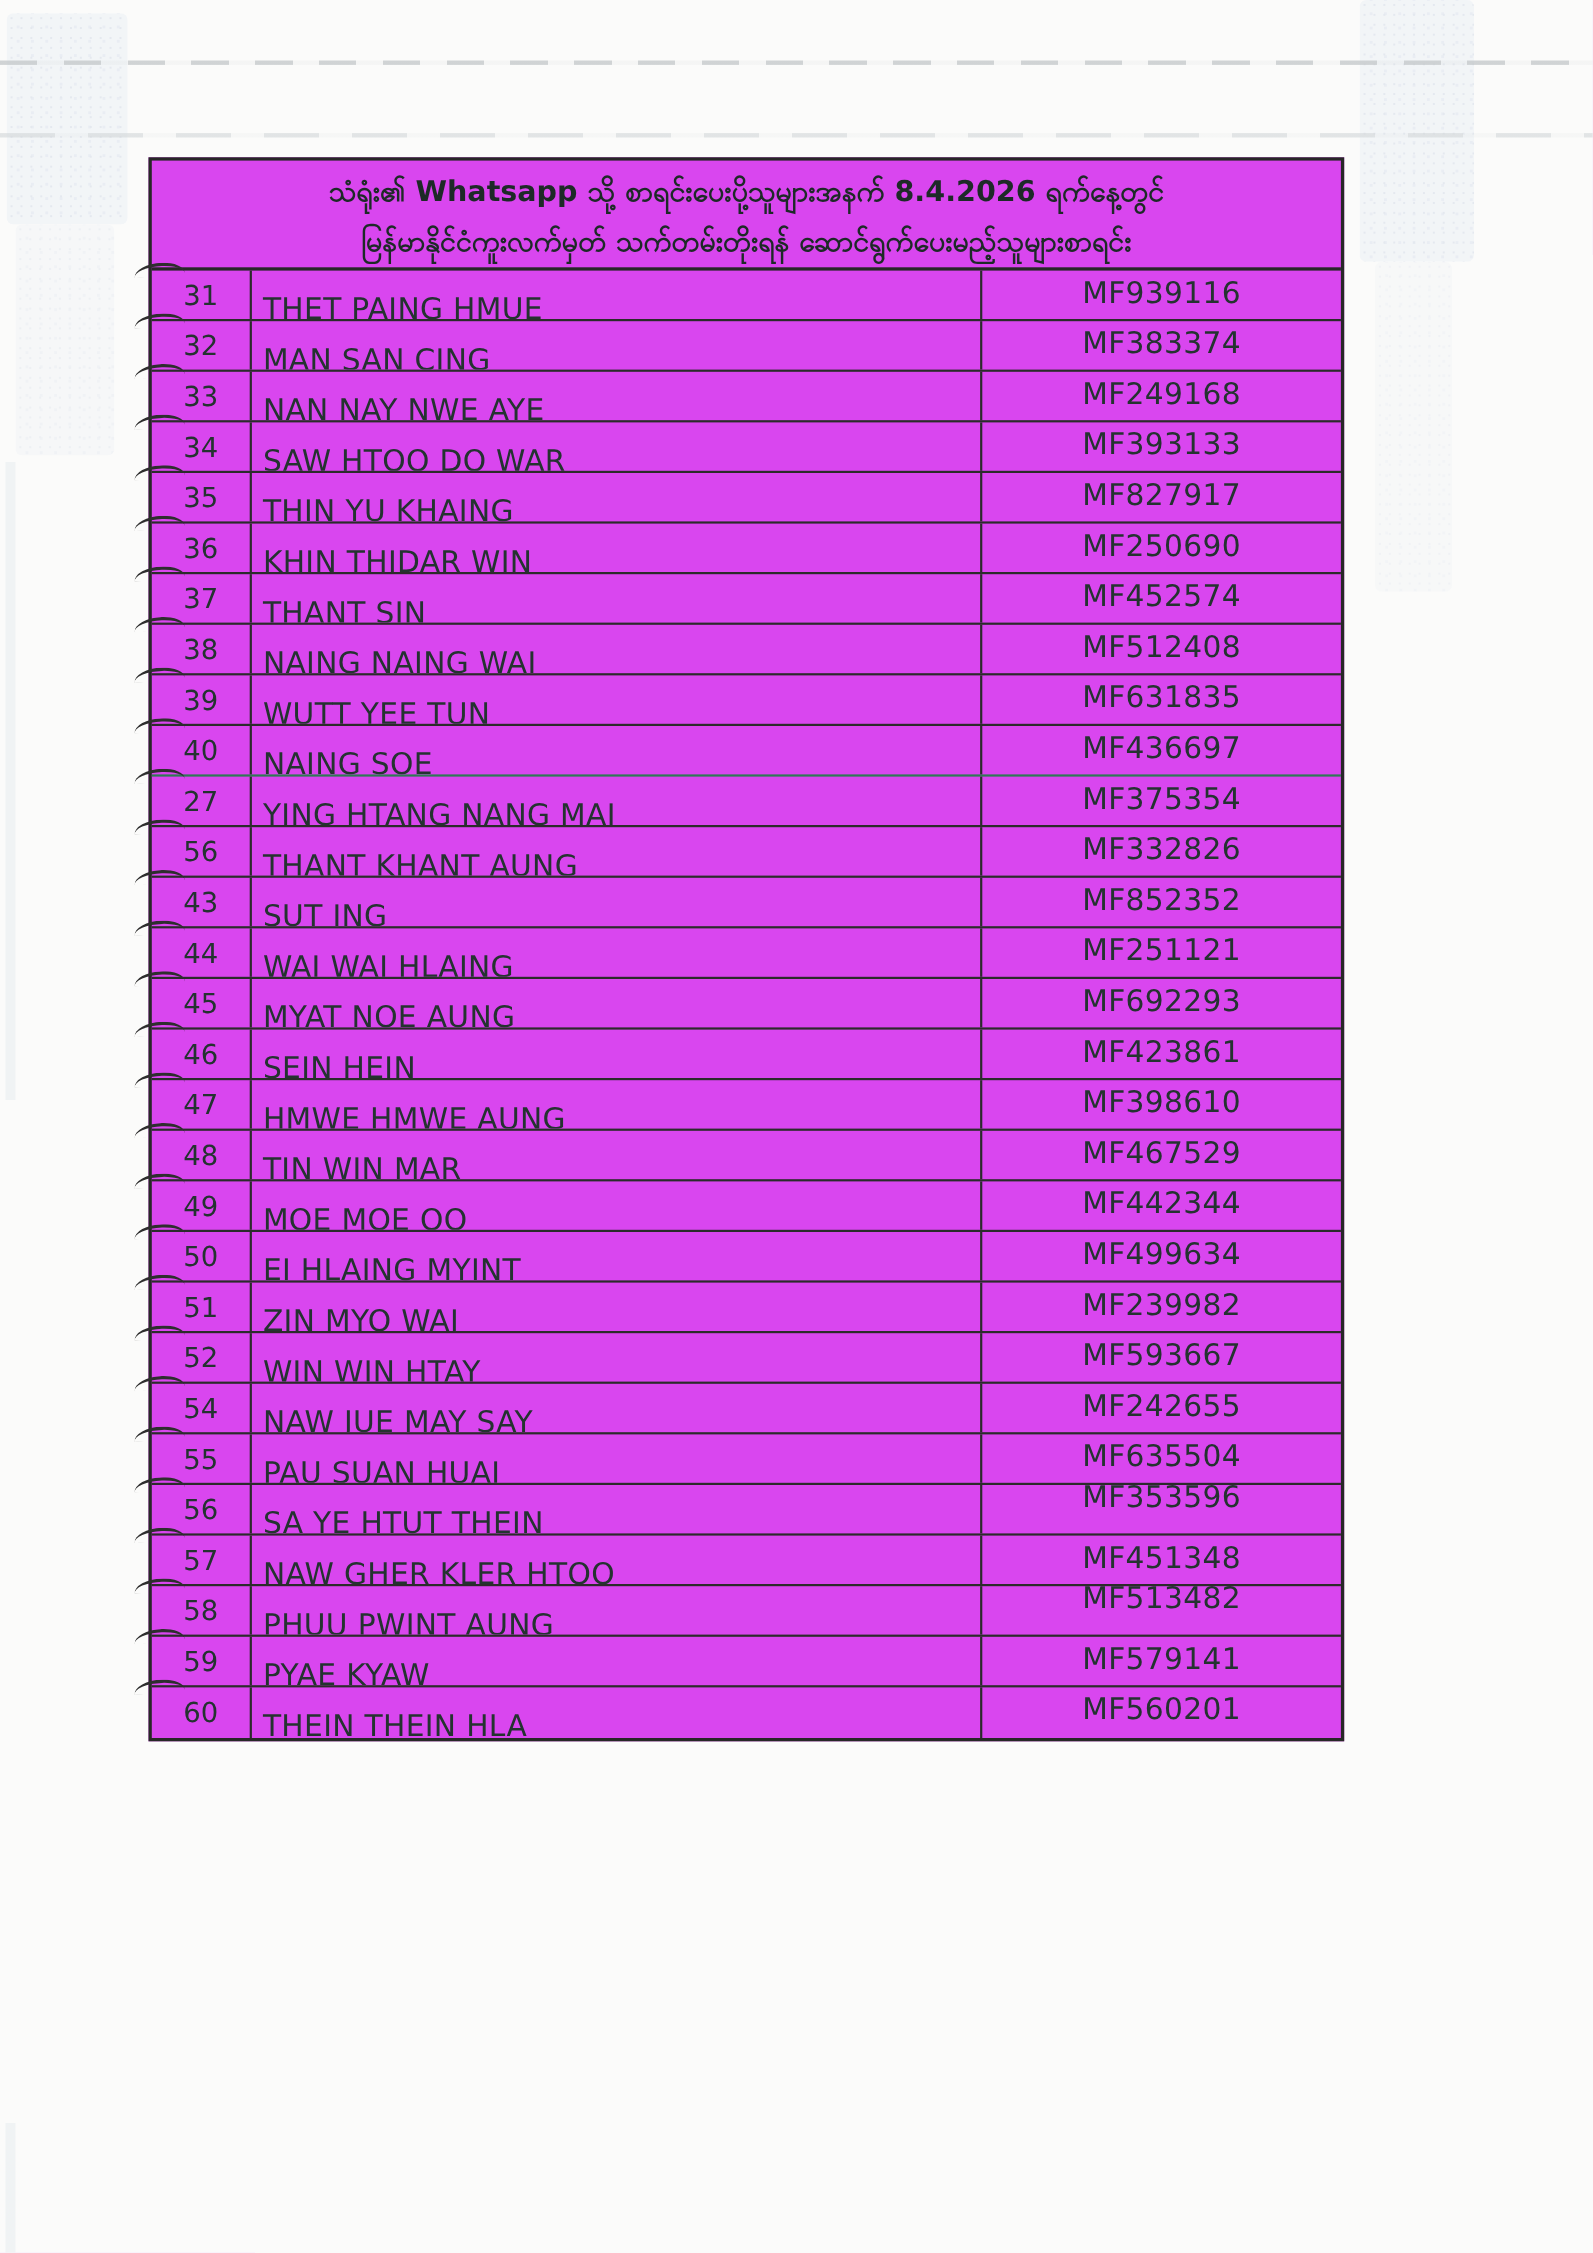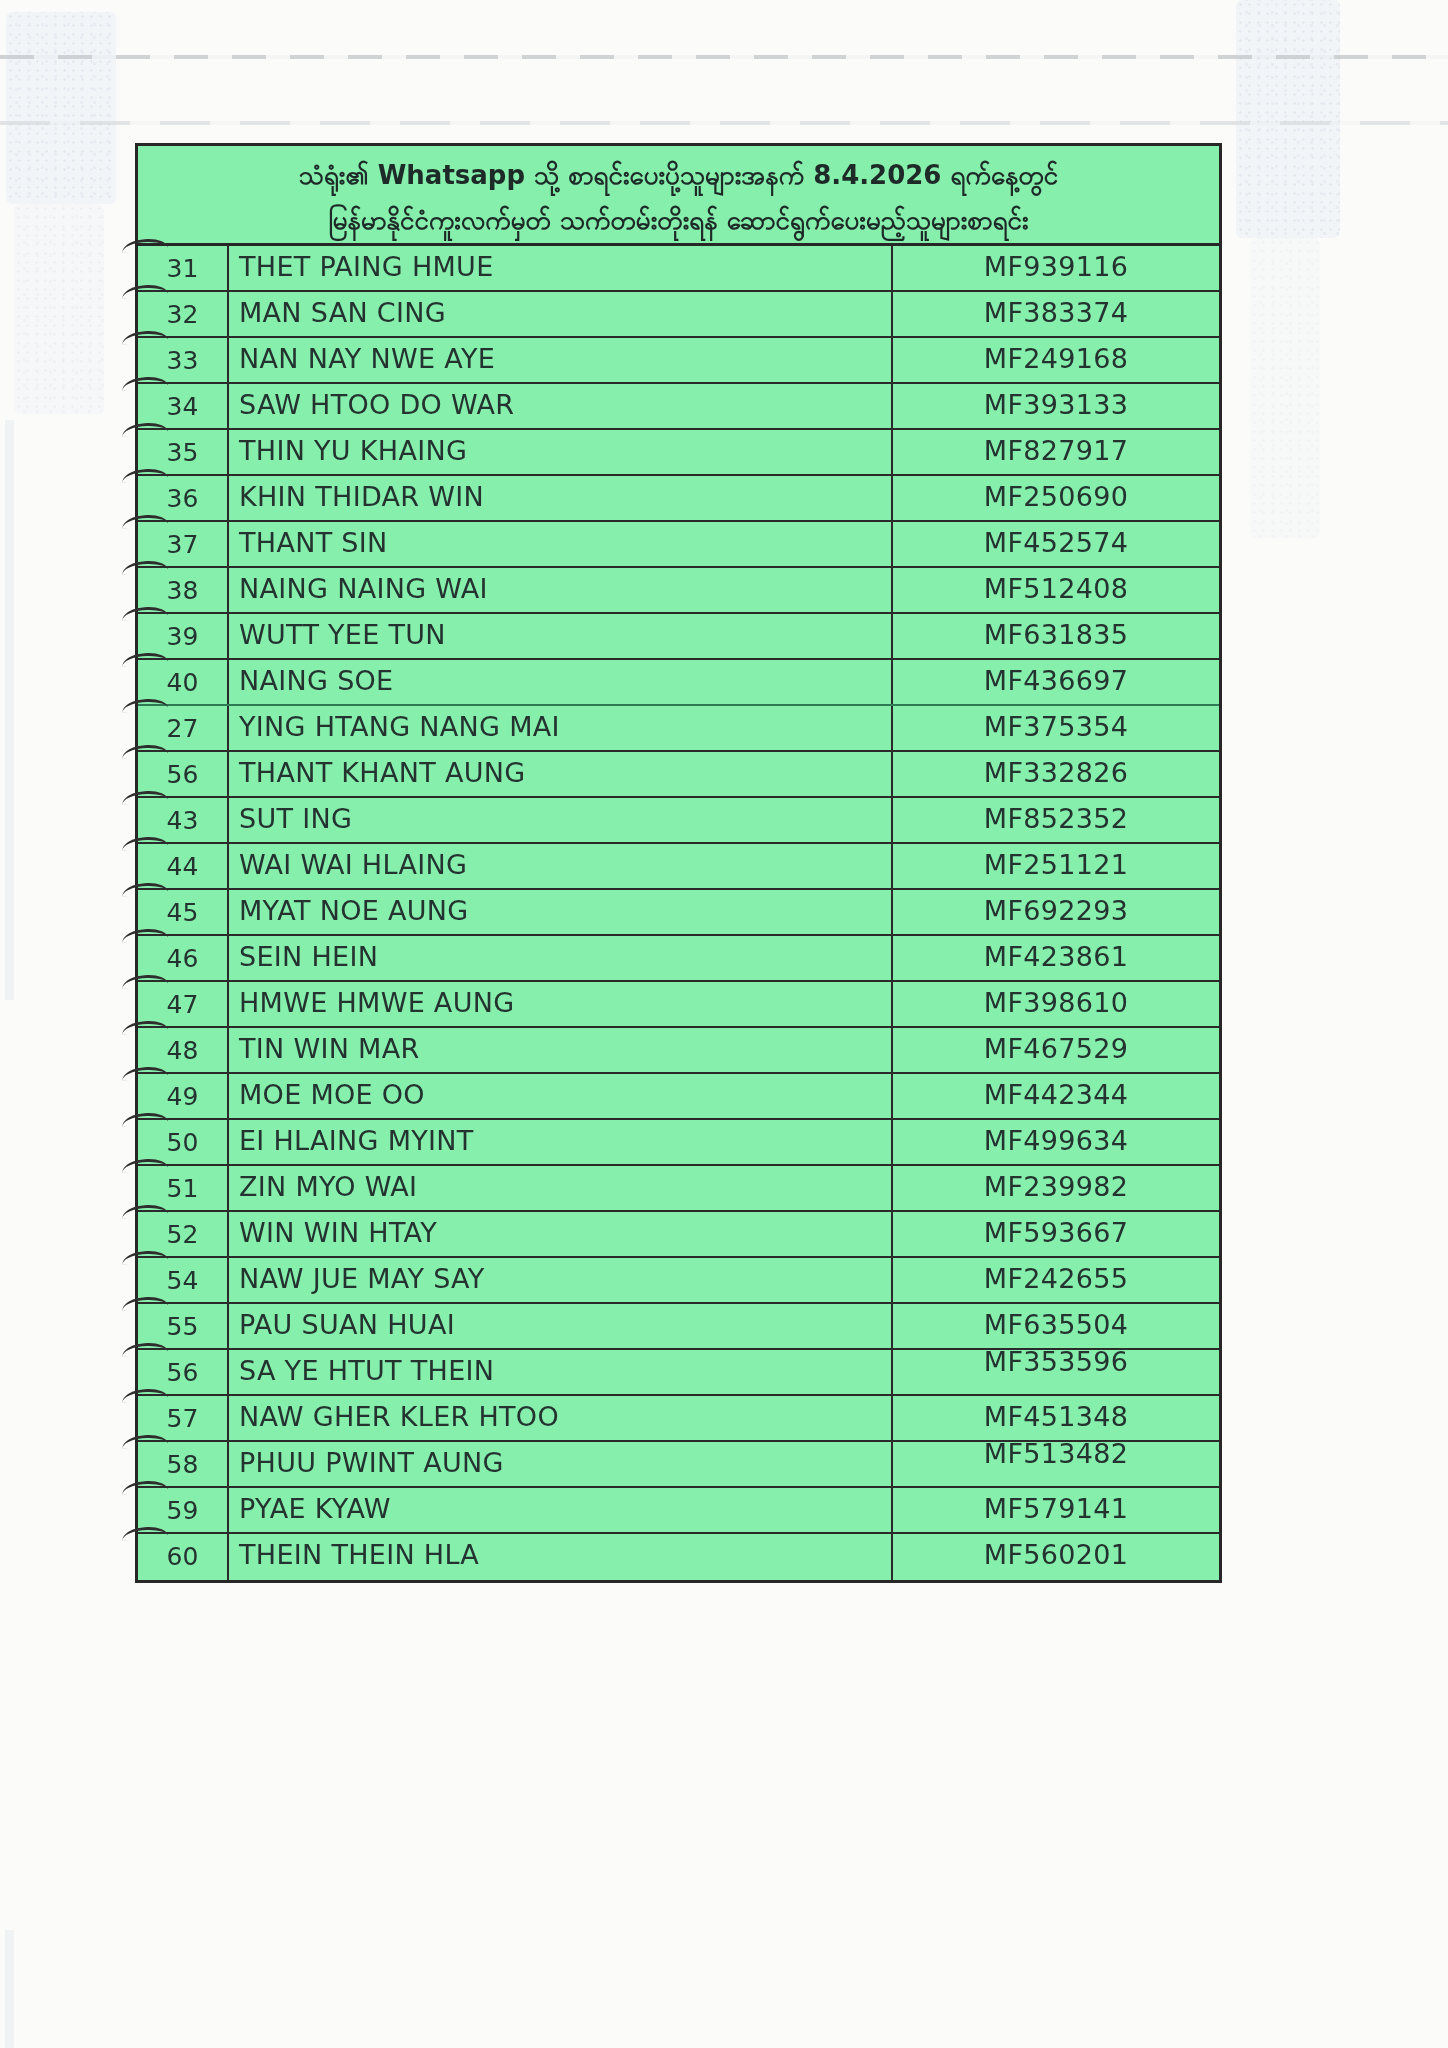--- a/index.html
+++ b/index.html
@@ -59,21 +59,21 @@
   }
   .left-streak-1 { left: 5px; top: 420px;  width: 9px; height: 580px; }
   .left-streak-2 { left: 5px; top: 1930px; width: 9px; height: 118px; }
 
   
   .doc-table {
     position: absolute;
     left: 135px;
     top: 143px;
     width: 1087px;
-    background: #86efac;
+    background: #d946ef;
     border: 3px solid #272727;
     box-sizing: border-box;
   }
   .table-header {
     height: 100px;
     border-bottom: 3px solid #272727;
     text-align: center;
     color: #1d2a27;
     font-weight: bold;
     padding-top: 7px;
@@ -117,21 +117,21 @@
   .cell.num {
     border-right: 2.5px solid #2b2b2b;
     text-align: center;
     font-size: 25px;
     padding-top: 8px;
   }
   .cell.name {
     border-right: 2.5px solid #2b2b2b;
     font-size: 27px;
     letter-spacing: 0.3px;
-    padding: 5px 6px 0 10px;
+    padding: 20px 6px 0 10px;
   }
   .cell.code {
     text-align: center;
     font-size: 27px;
     letter-spacing: 0.3px;
     padding-top: 5px;
   }
   .row.code-high .cell.code {
     padding-top: 0;
     margin-top: -4px;

